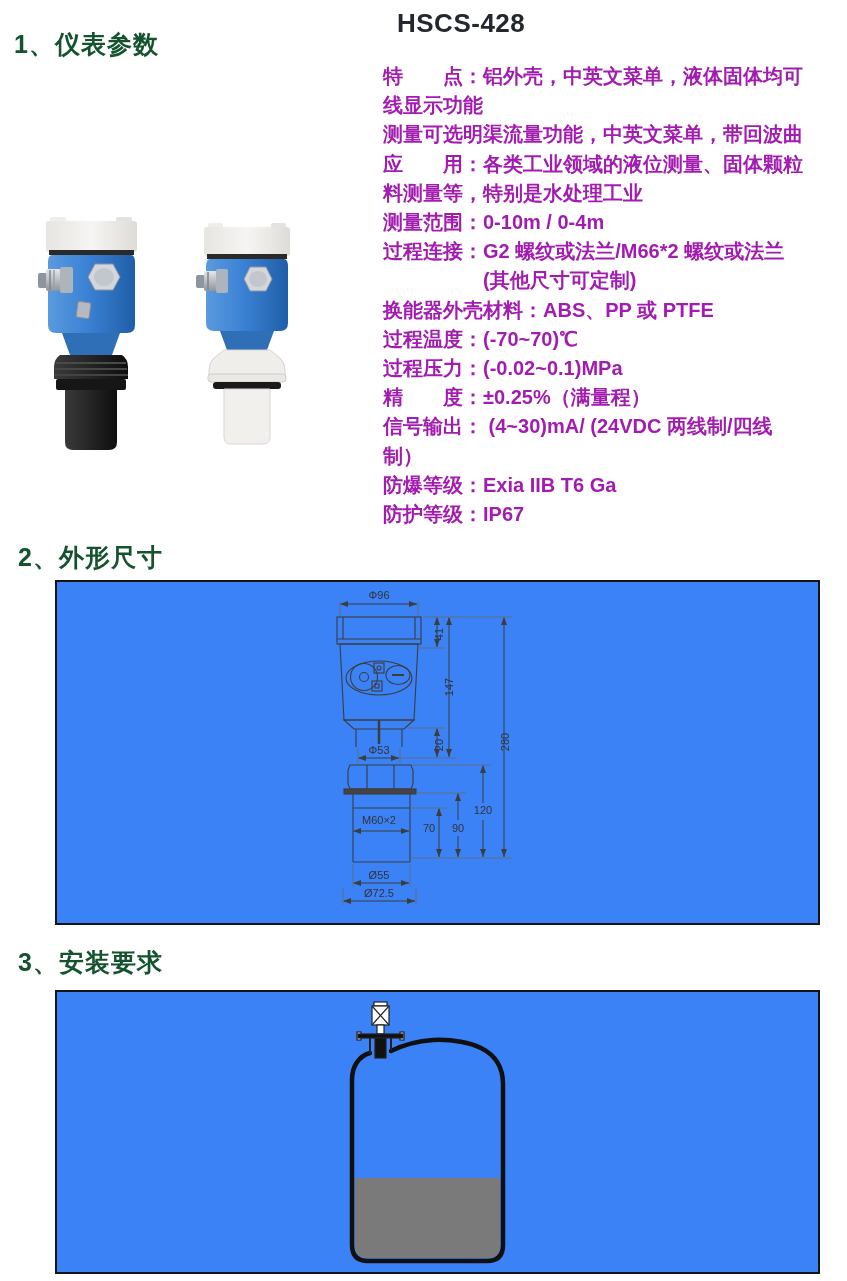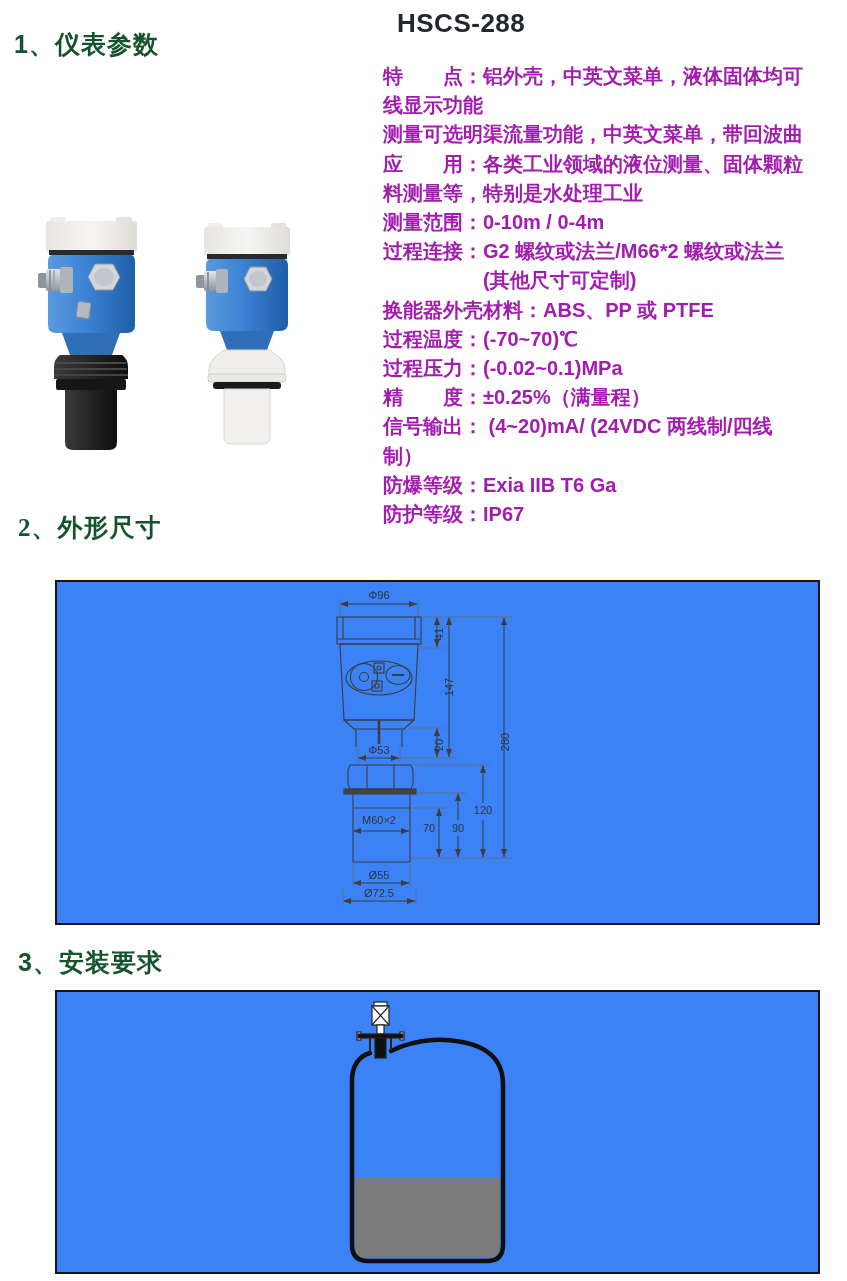--- a/index.html
+++ b/index.html
@@ -16,21 +16,21 @@
   svg text{font-family:"Liberation Sans",sans-serif;}
   .dimtxt{font-size:11px;fill:#333;}
 </style>
 </head>
 <body>
 
 <div id="page">
 
   <div class="abs sec-heading" style="left:14px;top:28px;">1、仪表参数</div>
 
-  <div class="abs doc-title" style="left:397px;top:8px;">HSCS-288</div>
+  <div class="abs doc-title" style="left:397px;top:8px;">HSCS-428</div>
 
   <svg class="abs" style="left:38px;top:216px;" width="106" height="238" viewBox="0 0 106 238">
     <defs>
       <linearGradient id="blu1" x1="0" y1="0" x2="1" y2="0">
         <stop offset="0" stop-color="#5a9ade"></stop>
           <stop offset="0.45" stop-color="#3b82d4"></stop>
           <stop offset="1" stop-color="#1f5ea8"></stop>
       </linearGradient>
       <linearGradient id="cap1" x1="0" y1="0" x2="1" y2="0">
         <stop offset="0" stop-color="#e7e5e1"></stop>
@@ -114,27 +114,27 @@
     <div class="spec-line">测量可选明渠流量功能，中英文菜单，带回波曲</div>
     <div class="spec-line">应　　用：各类工业领域的液位测量、固体颗粒</div>
     <div class="spec-line">料测量等，特别是水处理工业</div>
     <div class="spec-line">测量范围：0-10m / 0-4m</div>
     <div class="spec-line">过程连接：G2 螺纹或法兰/M66*2 螺纹或法兰</div>
     <div class="spec-line ind-a">(其他尺寸可定制)</div>
     <div class="spec-line">换能器外壳材料：ABS、PP 或 PTFE</div>
     <div class="spec-line">过程温度：(-70~70)℃</div>
     <div class="spec-line">过程压力：(-0.02~0.1)MPa</div>
     <div class="spec-line">精　　度：±0.25%（满量程）</div>
-    <div class="spec-line">信号输出： (4~20)mA/ (24VDC 两线制/四线</div>
+    <div class="spec-line">信号输出： (4~30)mA/ (24VDC 两线制/四线</div>
     <div class="spec-line">制）</div>
     <div class="spec-line">防爆等级：Exia IIB T6 Ga</div>
     <div class="spec-line">防护等级：IP67</div>
   </div>
 
-  <div class="abs sec-heading" style="left:18px;top:511px;font-family:Liberation Serif, serif;">2、外形尺寸</div>
+  <div class="abs sec-heading" style="left:18px;top:541px;">2、外形尺寸</div>
 
   <div class="abs frame" style="left:55px;top:580px;width:761px;height:341px;">
     <svg width="761" height="341" viewBox="0 0 761 341">
       <defs>
         <marker id="ae" markerWidth="9" markerHeight="8" refX="8" refY="4" orient="auto">
           <path d="M0,1 L8,4 L0,7 Z" fill="#3d3d3d"></path>
           </marker>
         <marker id="as" markerWidth="9" markerHeight="8" refX="1" refY="4" orient="auto">
           <path d="M8,1 L0,4 L8,7 Z" fill="#3d3d3d"></path>
           </marker>

